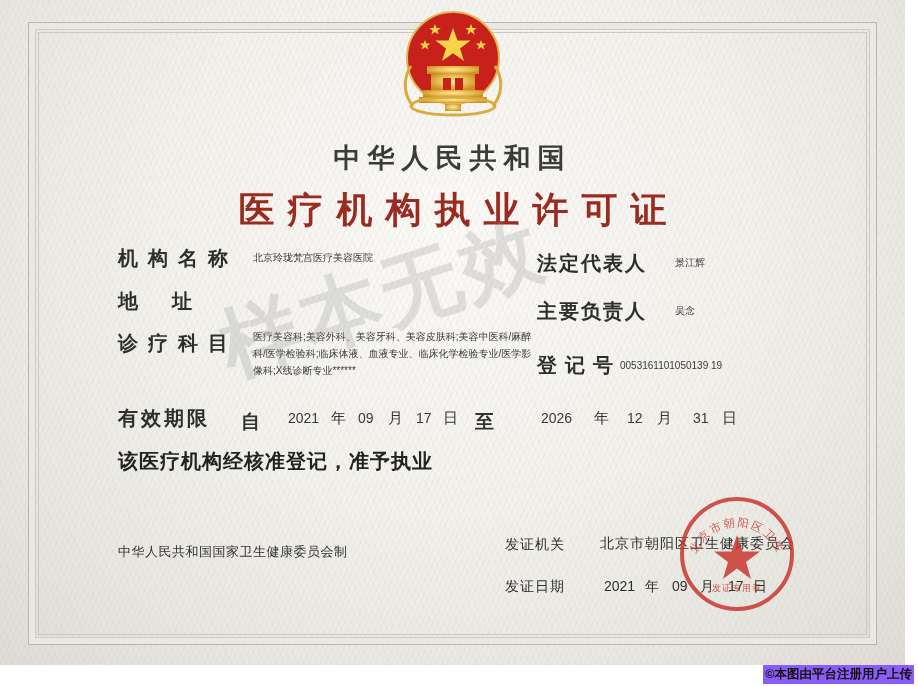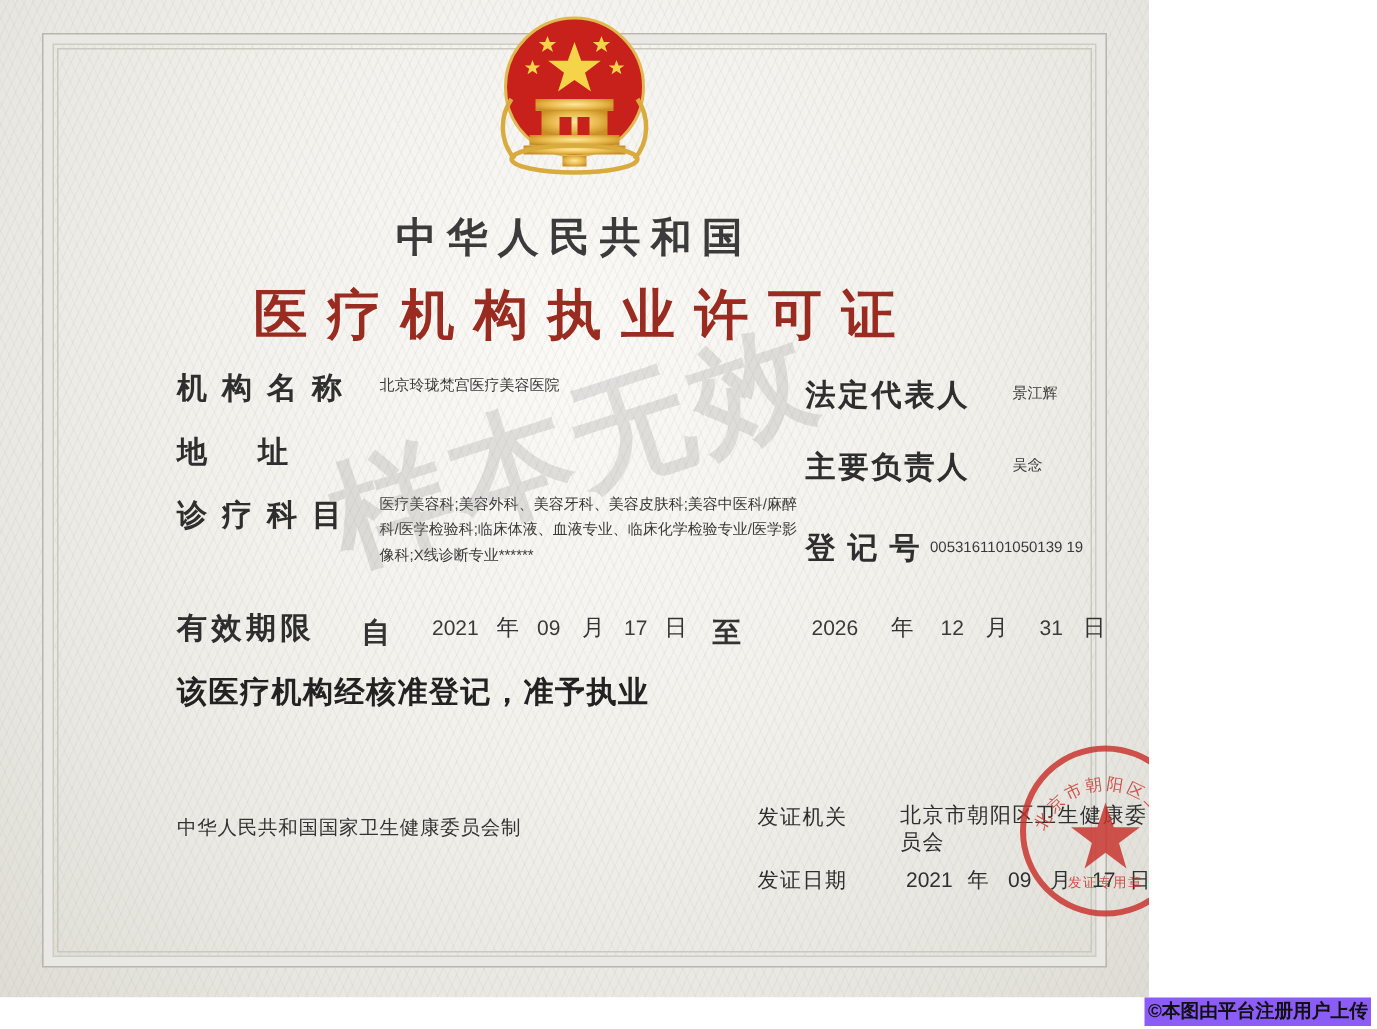--- a/index.html
+++ b/index.html
@@ -11,21 +11,21 @@
     width: 918px;
     height: 686px;
     font-family: "Liberation Sans", sans-serif;
     overflow: hidden;
     position: relative;
   }
   .certificate {
     position: absolute;
     left: 0;
     top: 0;
-    width: 766px;
+    width: 905px;
     height: 665px;
     background:
       radial-gradient(ellipse at 50% 35%, #fbfaf7 0%, #f2f1ec 45%, #e9e7e1 75%, #dedcd5 100%);
     overflow: hidden;
   }
   
   .texture {
     position: absolute;
     inset: 0;
     background-image:

